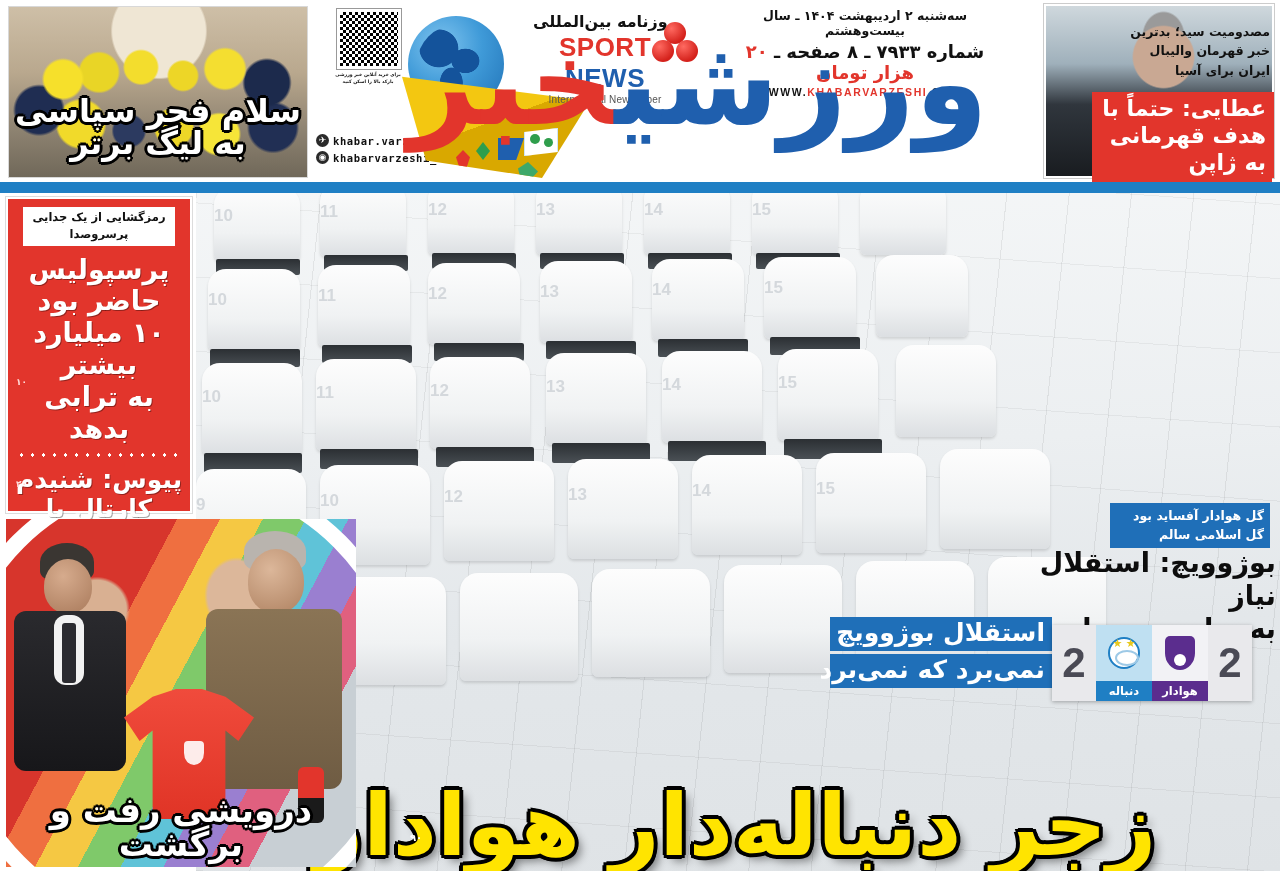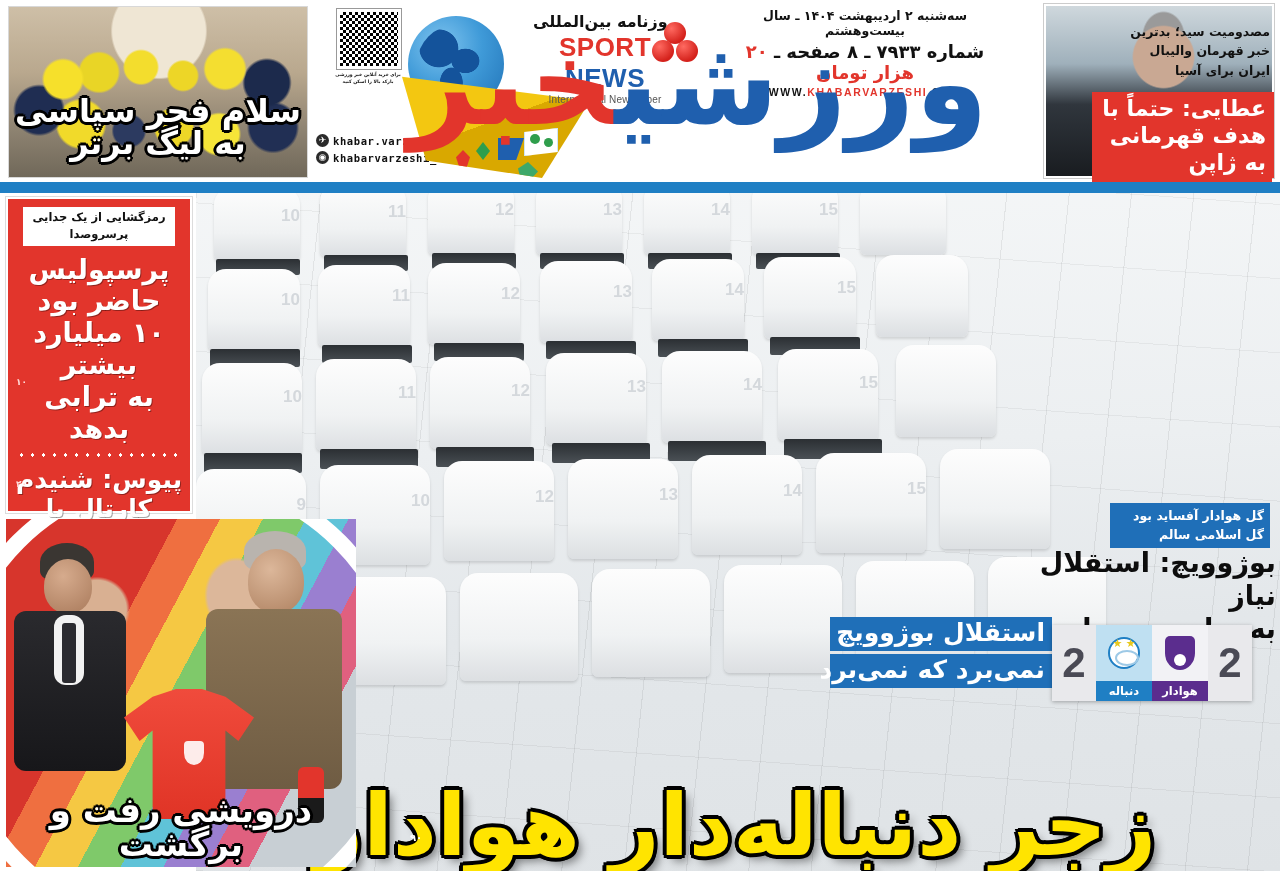--- a/index.html
+++ b/index.html
@@ -143,21 +143,21 @@
   .body-wrap { position:absolute; left:0; top:193px; width:1280px; height:678px; }
 
   
   .main-photo { position:absolute; left:196px; top:0; width:1084px; height:678px; overflow:hidden;
     background:
       repeating-linear-gradient(96deg, rgba(0,0,0,.07) 0 1px, transparent 1px 62px),
       repeating-linear-gradient(4deg, rgba(0,0,0,.05) 0 1px, transparent 1px 74px),
       linear-gradient(178deg,#f4f6f7 0%, #eceff1 38%, #e3e7ea 64%, #dfe3e6 100%); }
   .seat { position:absolute; background:linear-gradient(180deg,#fdfdfd 0%, #f0f2f3 62%, #dcdfe2 100%);
     border-radius:18px 18px 6px 6px; box-shadow:0 2px 3px rgba(0,0,0,.13); }
-  .seat b { position:absolute; left:0; right:0; top:26%; text-align:right;
+  .seat b { position:absolute; left:0; right:0; top:26%; text-align:left;
     font-size:17px; color:#d4d8dc; font-weight:bold; font-family:"Liberation Sans",sans-serif; }
   .gap { position:absolute; background:linear-gradient(180deg,#2b2f33,#4a5055); border-radius:2px; }
 
   .person { position:absolute; }
 
   
   .main-head { position:absolute; right:10px; bottom:4px; left:200px; text-align:center;
     font-size:86px; font-weight:bold; color:#ffe400; line-height:.96; direction:rtl;
     white-space:nowrap;
     text-shadow: 3px 3px 0 #000, -3px 3px 0 #000, 3px -3px 0 #000, -3px -3px 0 #000,

